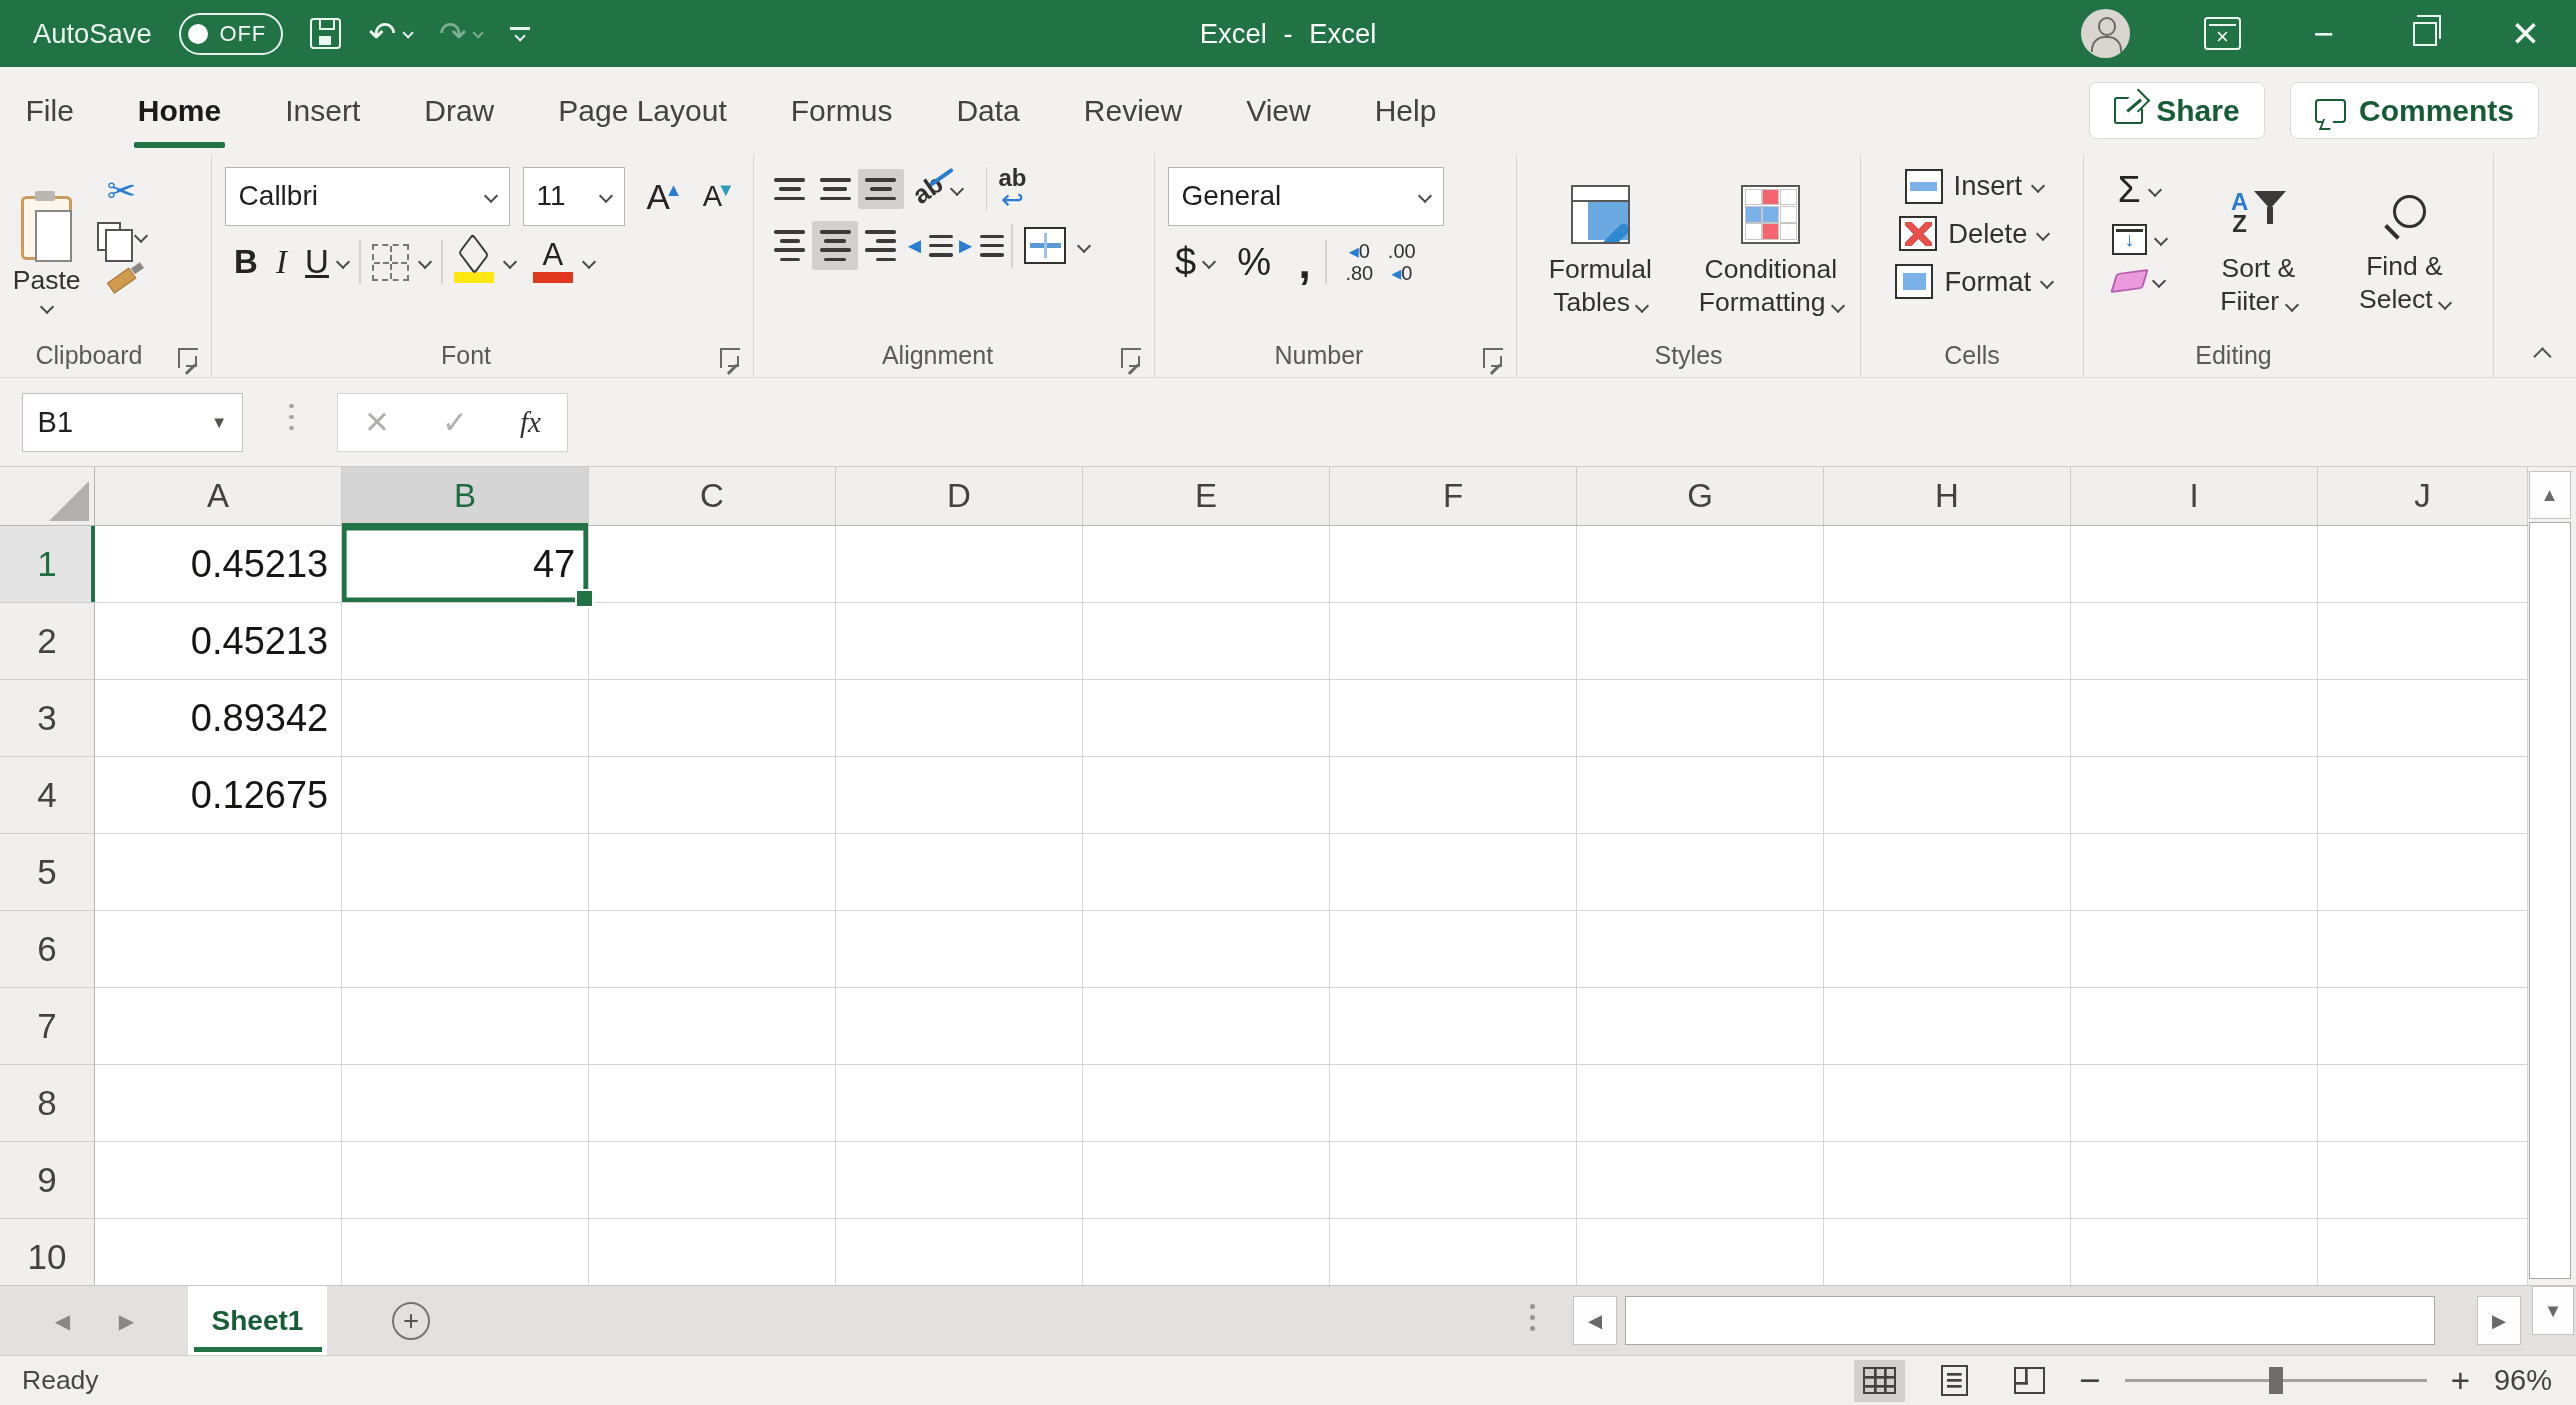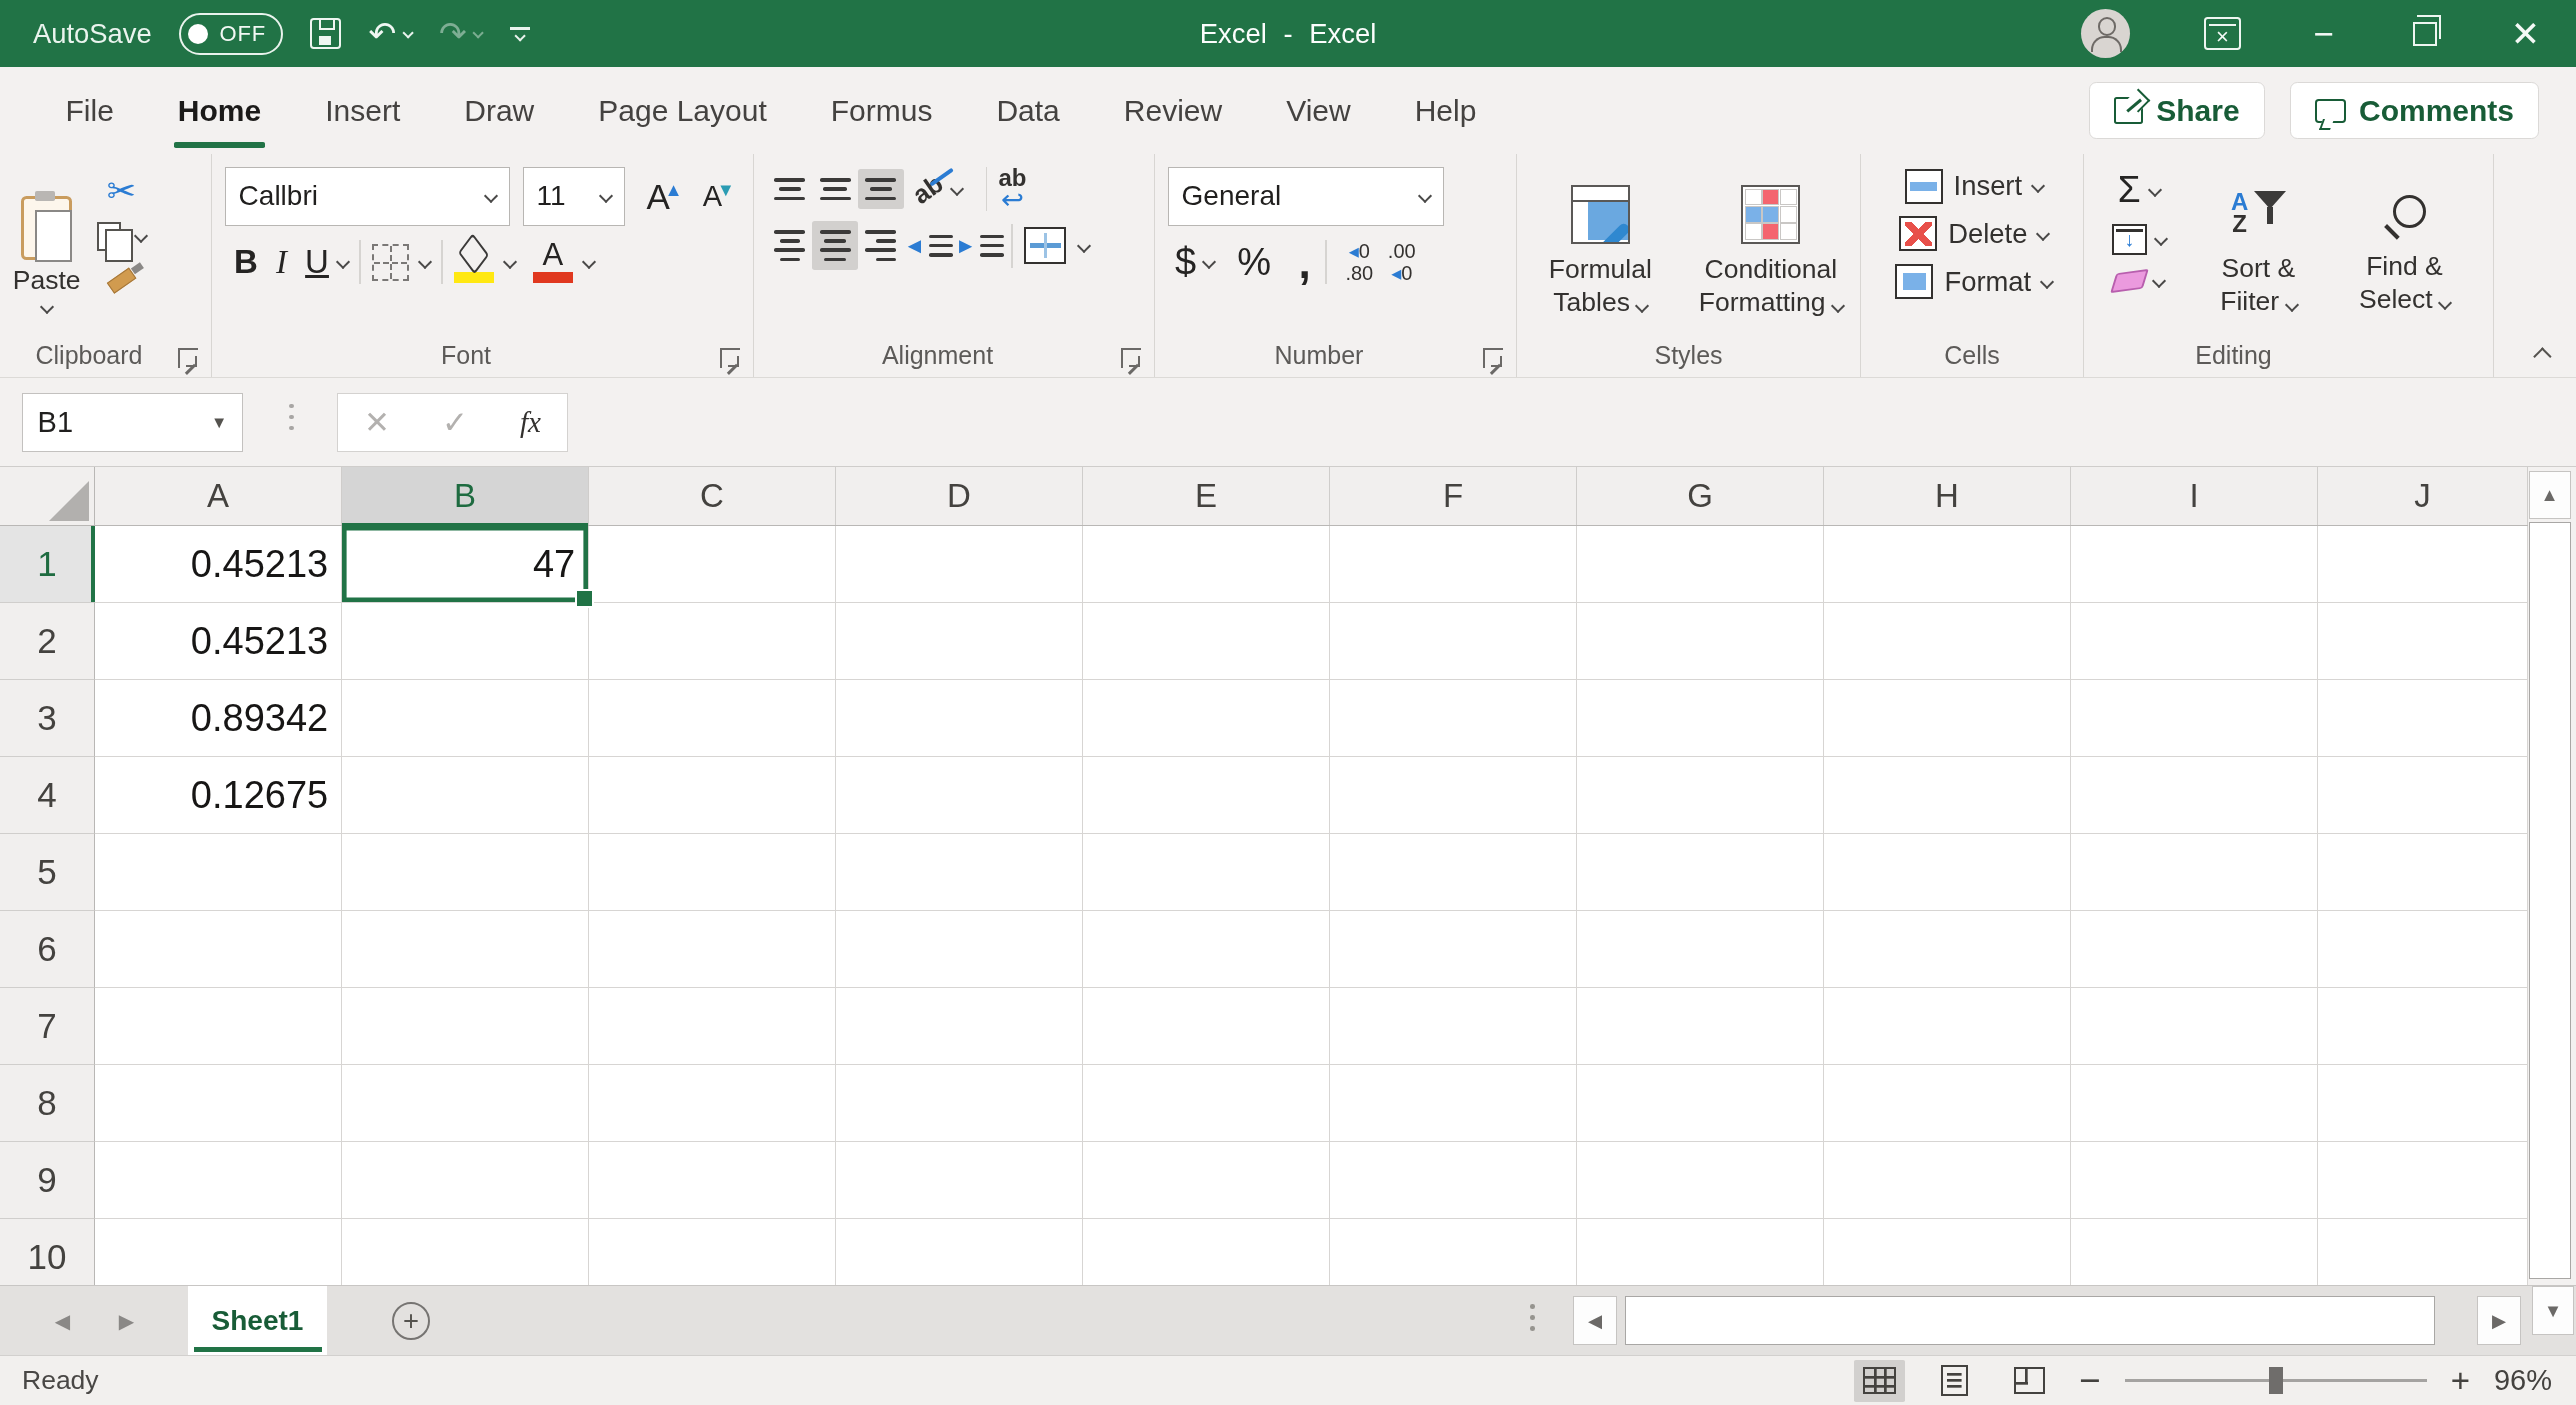--- a/index.html
+++ b/index.html
@@ -31,21 +31,21 @@
   .avatar:after { content:""; position:absolute; bottom:6.4px; left:10px; width:27.4px; height:13.7px; border:2.7px solid #6e6a66; border-bottom:none; border-radius:13.7px 13.7px 0 0; }
   .winbtn { width:101px; height:67px; display:flex; align-items:center; justify-content:center; color:#f4f9f6; font-size:35px; }
   .ic-excelwin { width:37px; height:33px; border:2.7px solid #eef6f1; border-radius:3.7px; position:relative; }
   .ic-excelwin:before { content:""; position:absolute; top:4.6px; left:2.7px; right:2.7px; height:2.7px; background:#eef6f1; }
   .ic-excelwin:after { content:"\00d7"; position:absolute; top:7.3px; left:0; right:0; text-align:center; font-size:22px; line-height:22px; }
   .ic-restore { width:24px; height:24px; border:2.7px solid #eef6f1; position:relative; }
   .ic-restore:before { content:""; position:absolute; top:-8.2px; left:2.7px; width:22px; height:22px; border:2.7px solid #eef6f1; border-left:none; border-bottom:none; }
 
   
   .menubar { position:absolute; top:67px; left:0; right:0; height:87px; background:#f3f1f0; display:flex; align-items:center; }
-  .tabstrip { display:flex; align-items:center; gap:53px; padding-left:60px; }
+  .tabstrip { display:flex; align-items:center; gap:53px; padding-left:20px; }
   .mtab { font-size:30px; color:#444240; position:relative; padding:3.7px 5.5px; cursor:default; }
   .mtab.active { color:#1b1a19; font-weight:700; }
   .mtab.active:after { content:""; position:absolute; left:1.8px; right:1.8px; bottom:-16.5px; height:5.5px; background:#217346; border-radius:1.8px; }
   .mb-actions { position:absolute; right:37px; display:flex; gap:25.6px; }
   .pillbtn { display:inline-flex; align-items:center; gap:12.8px; height:57px; background:#fff; border:1.8px solid #dbd9d7; border-radius:7.3px; padding:0 24px; font-size:30px; color:#185c37; font-weight:600; }
   .ic-share { width:29px; height:27.4px; border:2.7px solid #185c37; border-radius:2.7px; position:relative; }
   .ic-share:before { content:""; position:absolute; top:-7.3px; right:-5.5px; width:14.6px; height:14.6px; border-top:2.7px solid #185c37; border-right:2.7px solid #185c37; transform:rotate(45deg); background:#fff; }
   .ic-share:after { content:""; position:absolute; top:5.5px; right:-1.8px; width:18.3px; height:2.7px; background:#185c37; transform:rotate(-40deg); }
   .ic-comment { width:31px; height:24px; border:2.7px solid #185c37; border-radius:3.7px; position:relative; }
   .ic-comment:after { content:""; position:absolute; bottom:-9.1px; left:3.7px; width:9.1px; height:9.1px; border-left:2.7px solid #185c37; border-bottom:2.7px solid #185c37; background:#fff; transform:skewX(-20deg); }

